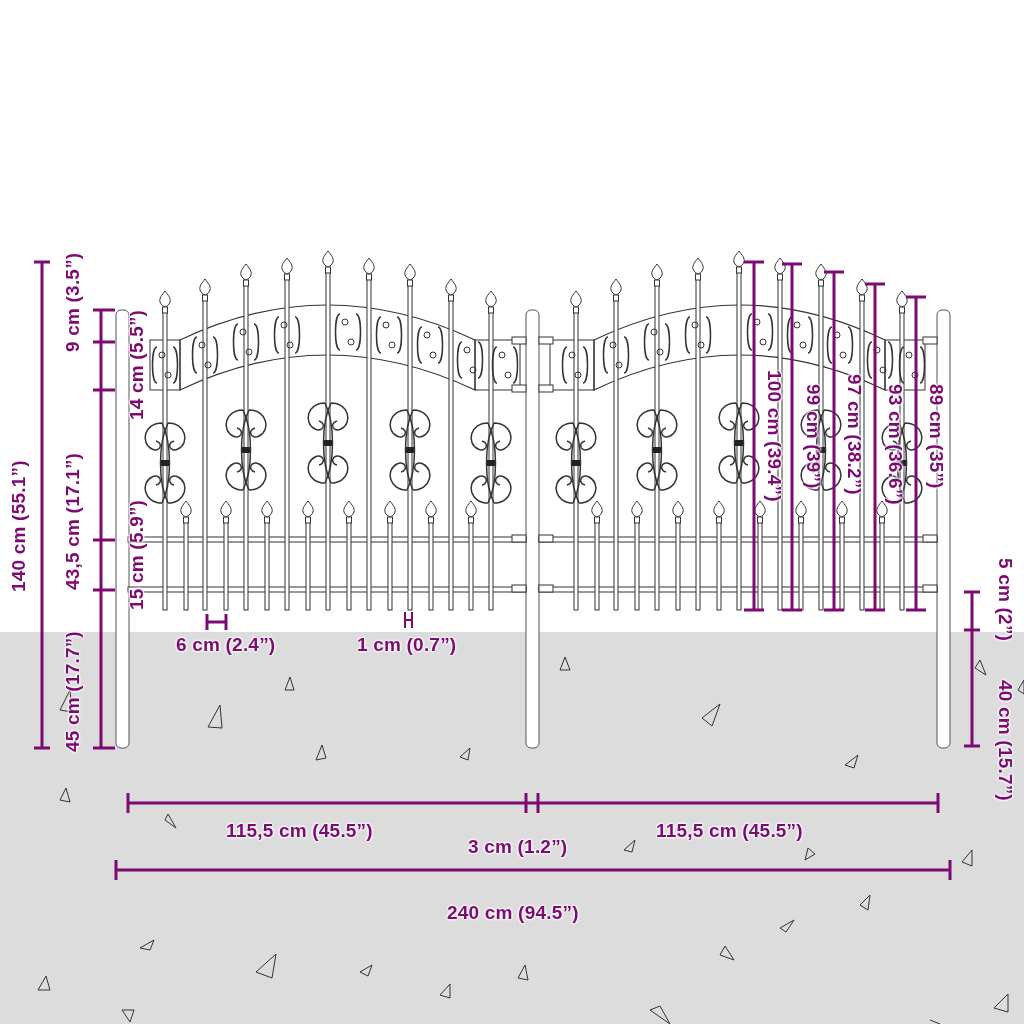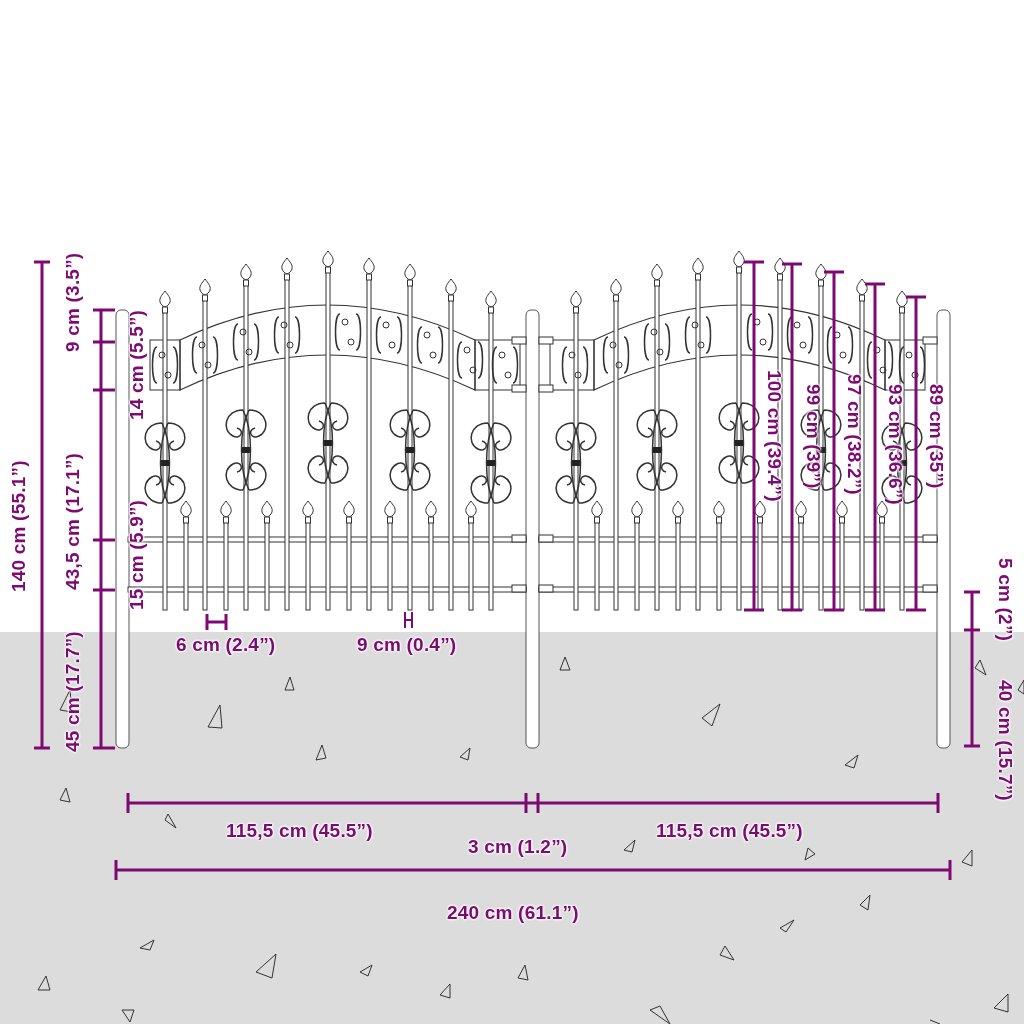--- a/index.html
+++ b/index.html
@@ -273,28 +273,28 @@
   </svg>
 
   <div class="lbl rot rotL" style="left:8px; top:592px;">140 cm (55.1”)</div>
   <div class="lbl rot rotL" style="left:62px; top:352px;">9 cm (3.5”)</div>
   <div class="lbl rot rotL" style="left:62px; top:590px;">43,5 cm (17.1”)</div>
   <div class="lbl rot rotL" style="left:62px; top:752px;">45 cm (17.7”)</div>
   <div class="lbl rot rotL" style="left:126px; top:420px;">14 cm (5.5”)</div>
   <div class="lbl rot rotL" style="left:126px; top:610px;">15 cm (5.9”)</div>
 
   <div class="lbl" style="left:176px; top:634px;">6 cm (2.4”)</div>
-  <div class="lbl" style="left:357px; top:634px;">9 cm (0.4”)</div>
+  <div class="lbl" style="left:357px; top:634px;">1 cm (0.7”)</div>
 
   <div class="lbl rot rotR" style="left:785px; top:370px;">100 cm (39.4”)</div>
   <div class="lbl rot rotR" style="left:824px; top:384px;">99 cm (39”)</div>
   <div class="lbl rot rotR" style="left:865px; top:374px;">97 cm (38.2”)</div>
   <div class="lbl rot rotR" style="left:906px; top:384px;">93 cm (36.6”)</div>
   <div class="lbl rot rotR" style="left:947px; top:384px;">89 cm (35”)</div>
 
   <div class="lbl rot rotR" style="left:1016px; top:558px;">5 cm (2”)</div>
   <div class="lbl rot rotR" style="left:1016px; top:680px;">40 cm (15.7”)</div>
 
   <div class="lbl" style="left:226px; top:820px;">115,5 cm (45.5”)</div>
   <div class="lbl" style="left:468px; top:836px;">3 cm (1.2”)</div>
   <div class="lbl" style="left:656px; top:820px;">115,5 cm (45.5”)</div>
-  <div class="lbl" style="left:447px; top:902px;">240 cm (61.1”)</div>
+  <div class="lbl" style="left:447px; top:902px;">240 cm (94.5”)</div>
 </div>
 
 </body></html>

